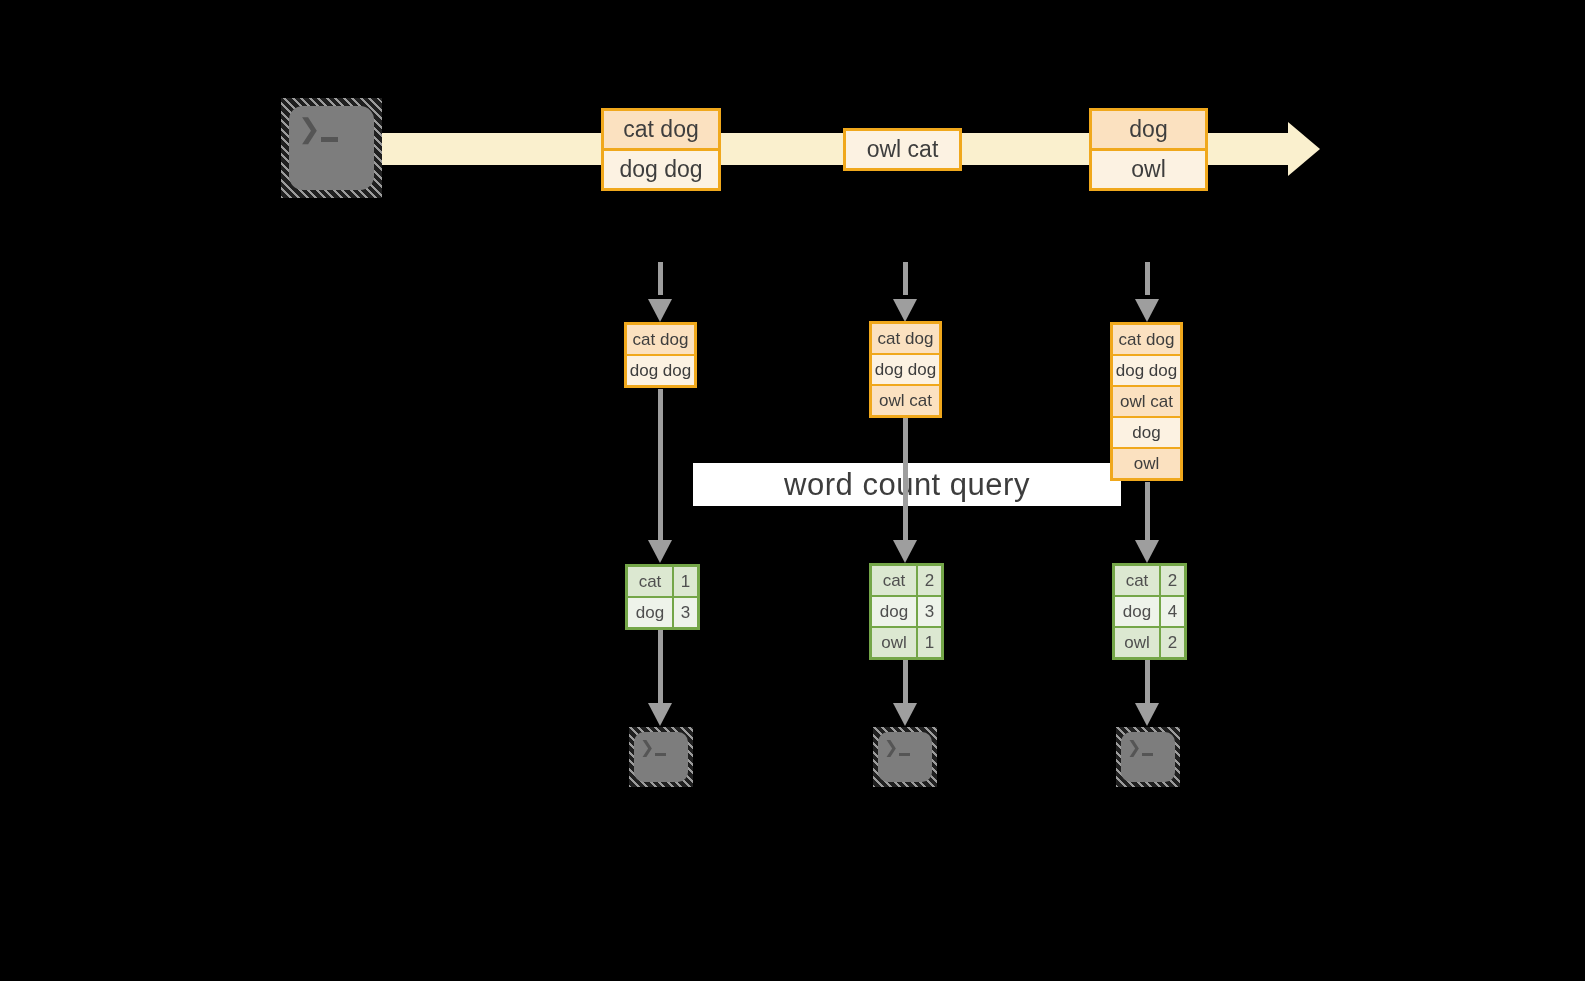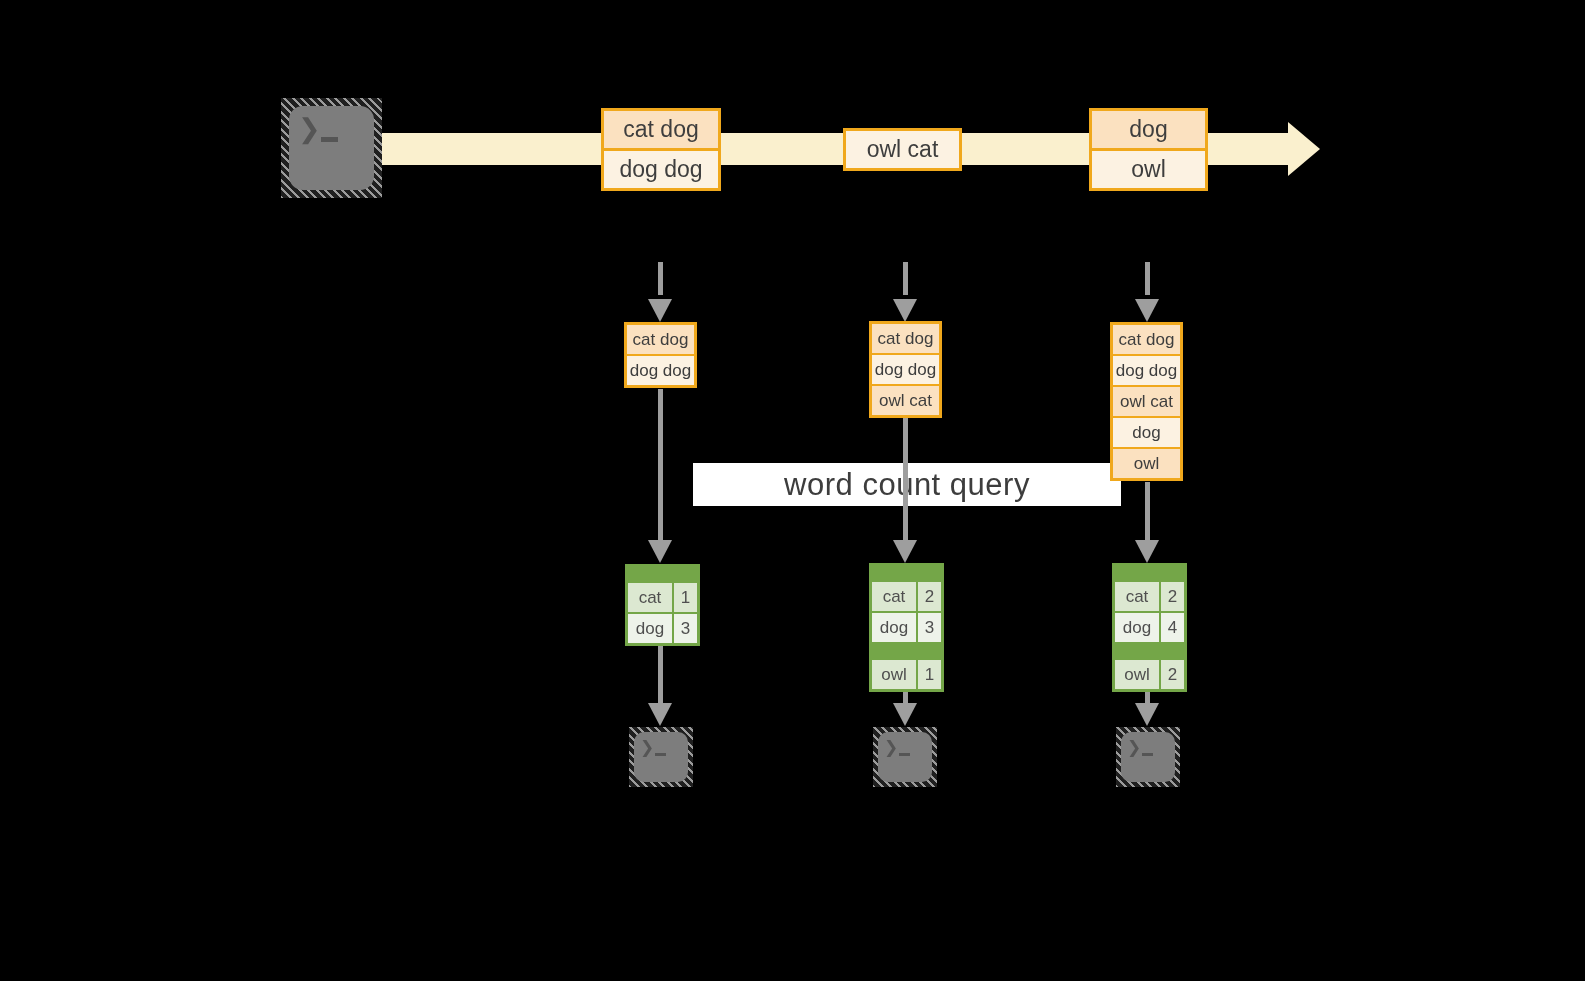--- a/index.html
+++ b/index.html
@@ -41,21 +41,21 @@
   .banner span{font-size:31px;font-weight:300;color:#3d3d3d;letter-spacing:0.5px;}
 
   
   .ctable{border:3px solid var(--table-border,#74a648);background:var(--table-border,#74a648);z-index:3;}
   .trow{display:flex;}
   .trow + .trow{margin-top:2px;}
   .tcell{height:29px;display:flex;align-items:center;justify-content:center;
          font-size:17px;color:#4f4f4f;line-height:1;}
   .cword{width:44px;}
   .ccount{width:23px;margin-left:2px;}
-  .g-dark{background:var(--table-fill-dark,#dce8d1);margin-top:16px;}
+  .g-dark{background:var(--table-fill-dark,#dce8d1);}
   .g-light{background:var(--table-fill-light,#eef3ea);}
 
   
   .term{z-index:4;background:repeating-linear-gradient(45deg,#9b9b9b 0 2px,#1f1f1f 2px 6px);}
   .term .inner{position:absolute;background:var(--terminal-gray,#7d7d7d);}
   .term-big{left:281px;top:98px;width:101px;height:100px;}
   .term-big .inner{inset:8px;border-radius:14px;}
   .term-sm{width:64px;height:60px;}
   .term-sm .inner{inset:5px;border-radius:10px;}
   .chev{position:absolute;color:#555;font-weight:bold;font-family:"DejaVu Sans",sans-serif;line-height:1;}

